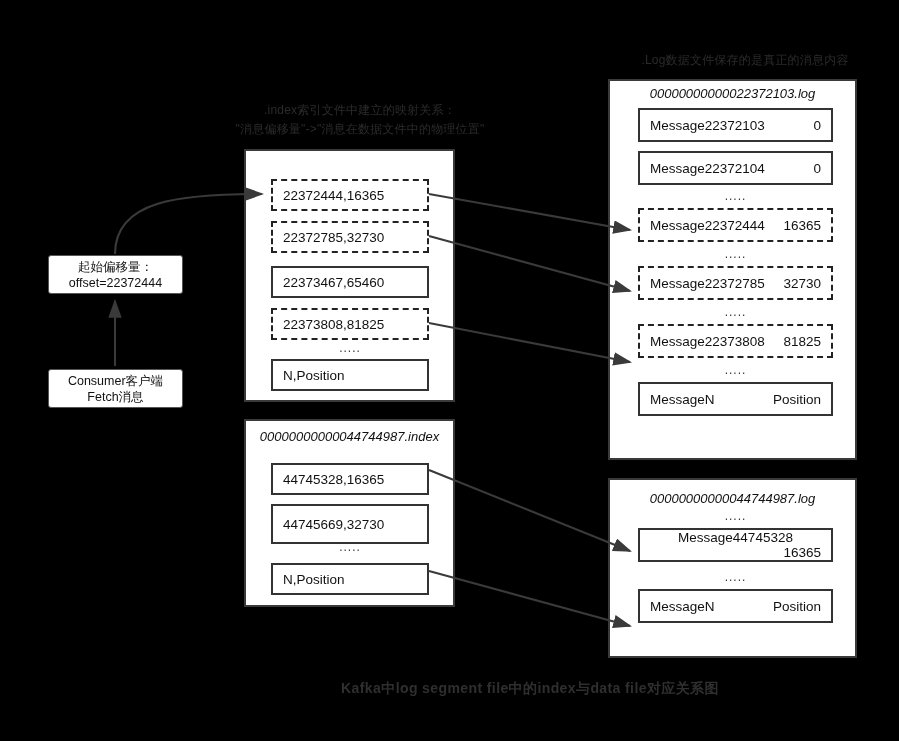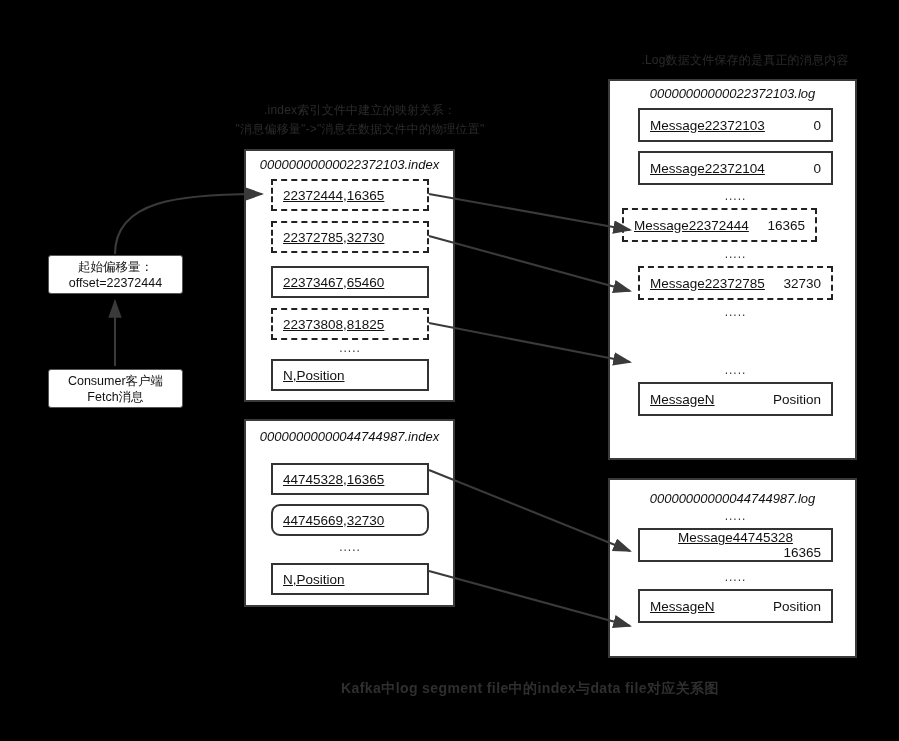--- a/index.html
+++ b/index.html
@@ -12,21 +12,21 @@
   .cap.bold{font-weight:bold;font-size:14px;color:#2f2f2f;letter-spacing:.4px;}
 
   .panel{position:absolute;background:#fff;border:2px solid #3a3a3a;box-sizing:border-box;}
   .panel-title{position:absolute;left:0;right:0;text-align:center;
        font-size:13px;color:#111;white-space:nowrap;font-style:italic;}
 
   .cell{position:absolute;box-sizing:border-box;background:#fff;
         border:2px solid #333;display:flex;align-items:center;
         font-size:13.5px;color:#111;padding:0 10px;}
   .cell.dashed{border:2px dashed #222;}
-  .cell .lbl{flex:0 0 auto;text-decoration:underline;}
+  .cell .lbl{flex:0 0 auto;}
   .cell .val{margin-left:auto;}
 
   .rbox{position:absolute;box-sizing:border-box;background:#fff;
         border:1.5px solid #555;border-radius:3px;display:flex;
         flex-direction:column;align-items:center;justify-content:center;
         font-size:12.5px;color:#111;line-height:16px;}
 
   .dots{position:absolute;text-align:center;font-size:12px;color:#333;
         letter-spacing:1px;}
 
@@ -46,21 +46,20 @@
   <div class="rbox" style="left:48px;top:255px;width:135px;height:39px;">
     <div>起始偏移量：</div>
     <div>offset=22372444</div>
   </div>
   <div class="rbox" style="left:48px;top:369px;width:135px;height:39px;">
     <div>Consumer客户端</div>
     <div>Fetch消息</div>
   </div>
 
   <div class="panel" style="left:244px;top:149px;width:211px;height:253px;">
-    <div class="panel-title" style="top:6px;">00000000000022372103.index</div>
 
     <div class="cell dashed" style="left:25px;top:28px;width:158px;height:32px;">
         <span class="lbl">22372444,16365</span>
       </div>
     <div class="cell dashed" style="left:25px;top:70px;width:158px;height:32px;">
         <span class="lbl">22372785,32730</span>
       </div>
     <div class="cell" style="left:25px;top:115px;width:158px;height:32px;">
         <span class="lbl">22373467,65460</span>
       </div>
@@ -72,51 +71,55 @@
         <span class="lbl">N,Position</span>
       </div>
   </div>
 
   <div class="panel" style="left:244px;top:419px;width:211px;height:188px;padding-left:15px;">
     <div class="panel-title" style="top:8px;">00000000000044744987.index</div>
 
     <div class="cell" style="left:25px;top:42px;width:158px;height:32px;">
         <span class="lbl">44745328,16365</span>
       </div>
-    <div class="cell" style="left:25px;top:83px;width:158px;height:32px;border-radius:9px;">
+    <div class="cell" style="left:25px;top:83px;width:158px;height:40px;">
         <span class="lbl">44745669,32730</span>
       </div>
     <div class="dots" style="left:25px;top:119px;width:158px;">.....</div>
     <div class="cell" style="left:25px;top:142px;width:158px;height:32px;">
         <span class="lbl">N,Position</span>
       </div>
   </div>
 
   <div class="panel" style="left:608px;top:79px;width:249px;height:381px;">
     <div class="panel-title" style="top:5px;">00000000000022372103.log</div>
 
     <div class="cell" style="left:28px;top:27px;width:195px;height:34px;">
       <span class="lbl">Message22372103</span>
       <span class="val">0</span>
     </div>
     <div class="cell" style="left:28px;top:70px;width:195px;height:34px;">
       <span class="lbl">Message22372104</span>
       <span class="val">0</span>
     </div>
     <div class="dots" style="left:28px;top:108px;width:195px;">.....</div>
-    <div class="cell dashed" style="left:12px;top:127px;width:195px;height:34px;">
+    <div class="cell dashed" style="left:28px;top:127px;width:195px;height:34px;">
       <span class="lbl">Message22372444</span>
       <span class="val">16365</span>
     </div>
     <div class="dots" style="left:28px;top:166px;width:195px;">.....</div>
     <div class="cell dashed" style="left:28px;top:185px;width:195px;height:34px;">
       <span class="lbl">Message22372785</span>
       <span class="val">32730</span>
     </div>
     <div class="dots" style="left:28px;top:224px;width:195px;">.....</div>
+    <div class="cell dashed" style="left:28px;top:243px;width:195px;height:34px;">
+      <span class="lbl">Message22373808</span>
+      <span class="val">81825</span>
+    </div>
     <div class="dots" style="left:28px;top:282px;width:195px;">.....</div>
     <div class="cell" style="left:28px;top:301px;width:195px;height:34px;">
       <span class="lbl">MessageN</span>
       <span class="val">Position</span>
     </div>
   </div>
 
   <div class="panel" style="left:608px;top:478px;width:249px;height:180px;">
     <div class="panel-title" style="top:11px;">00000000000044744987.log</div>
     <div class="dots" style="left:28px;top:29px;width:195px;">.....</div>

